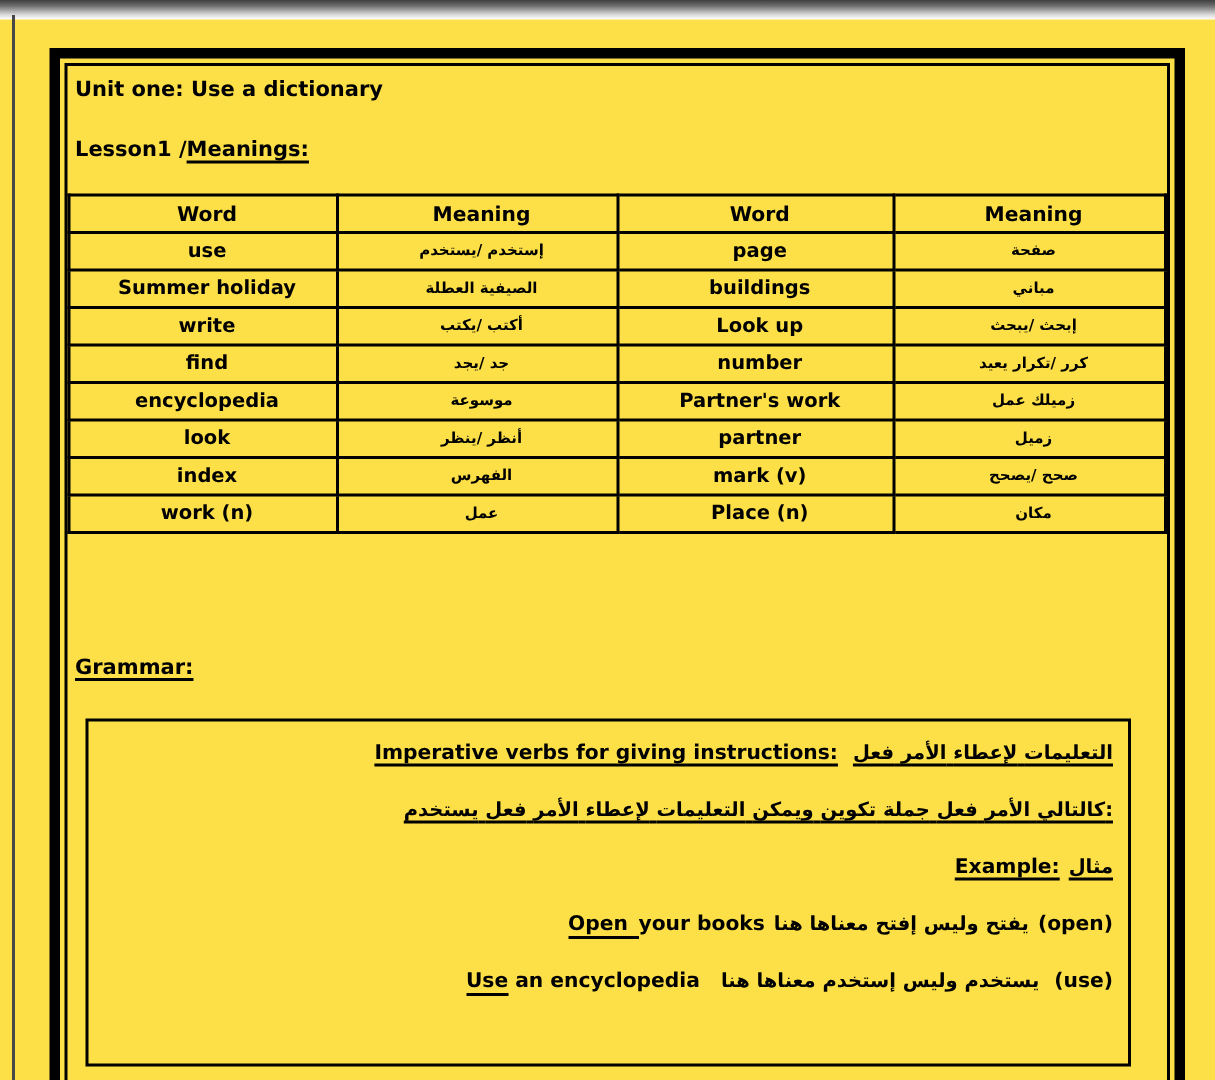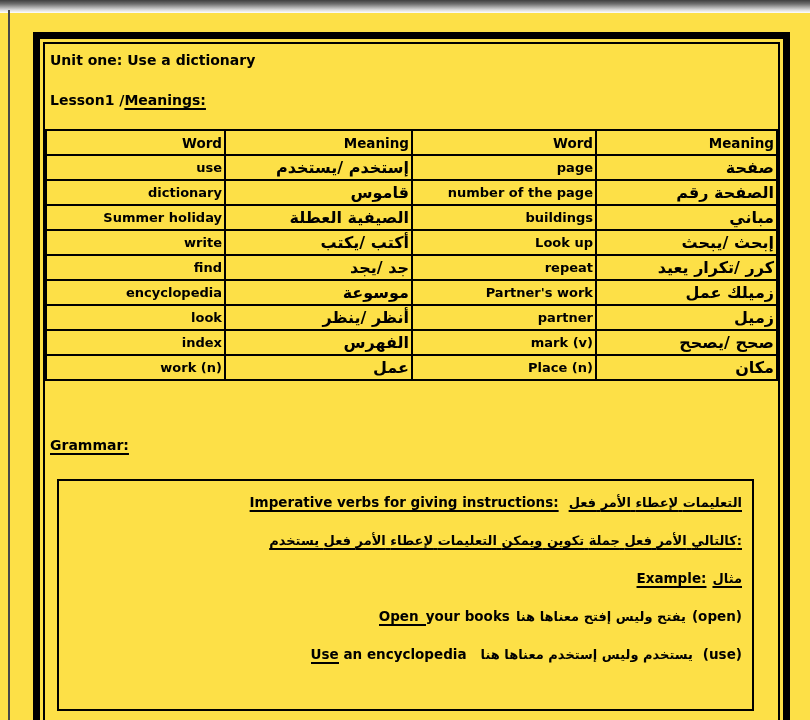--- a/index.html
+++ b/index.html
@@ -9,24 +9,24 @@
               background:linear-gradient(to bottom,#3f3f3f 0%,#6e6e6e 30%,#d9d9d9 75%,#ffffff 100%);}
   .paper-edge{position:absolute;left:8px;top:10px;width:2px;height:710px;background:#474747;}
   .frame{position:absolute;left:33px;top:32px;width:757px;height:710px;
          border:7px solid #000;box-sizing:border-box;}
   .frame-inner{position:absolute;inset:3px;border:2px solid #000;}
   .title{position:absolute;left:50px;top:52px;font-size:14px;font-weight:bold;}
   .lesson{position:absolute;left:50px;top:92px;font-size:14px;font-weight:bold;}
   .ul{text-decoration:underline;text-underline-offset:3px;text-decoration-thickness:1.5px;}
   .vtable{position:absolute;left:45px;top:129px;width:731px;border-collapse:collapse;table-layout:fixed;}
   .vtable th,.vtable td{border:2px solid #000;height:23px;padding:0 2px 0 7px;
-        text-align:right;vertical-align:middle;overflow:hidden;white-space:nowrap;}
+        text-align:center;vertical-align:middle;overflow:hidden;white-space:nowrap;}
   .vtable th{font-size:13.5px;font-weight:bold;}
   .vtable td.en{font-size:13px;font-weight:bold;}
-  .vtable td.arc{font-size:16px;font-weight:bold;}
+  .vtable td.arc{font-size:10px;font-weight:bold;}
   .grammar-h{position:absolute;left:50px;top:437px;font-size:14px;font-weight:bold;}
   .gbox{position:absolute;left:57px;top:479px;width:671px;height:217px;
         border:2px solid #000;padding:11px 10px 0 12px;font-size:13.5px;font-weight:bold;text-align:right;}
   .gbox p{margin:0 0 17px 0;line-height:21px;}
   .ar{font-weight:bold;}
   .gbox .ar{font-size:13px;}
   .pre{white-space:pre-wrap;}
   .gap-m{margin-left:10px;}
   .gap-l{margin-left:14px;}
   .gap-s{margin-left:6px;}
@@ -62,41 +62,35 @@
       <th>Word</th>
       <th>Meaning</th>
     </tr>
     <tr>
       <td class="en">use</td>
       <td class="arc ar"><bdi>يستخدم</bdi>/ <bdi>إستخدم</bdi></td>
       <td class="en">page</td>
       <td class="arc ar"><bdi>صفحة</bdi></td>
     </tr>
     <tr>
-      <td class="en">dictionary</td>
-      <td class="arc ar"><bdi>قاموس</bdi></td>
-      <td class="en">number of the page</td>
-      <td class="arc ar"><bdi>رقم</bdi> <bdi>الصفحة</bdi></td>
-    </tr>
-    <tr>
       <td class="en">Summer holiday</td>
       <td class="arc ar"><bdi>العطلة</bdi> <bdi>الصيفية</bdi></td>
       <td class="en">buildings</td>
       <td class="arc ar"><bdi>مباني</bdi></td>
     </tr>
     <tr>
       <td class="en">write</td>
       <td class="arc ar"><bdi>يكتب</bdi>/ <bdi>أكتب</bdi></td>
       <td class="en">Look up</td>
       <td class="arc ar"><bdi>يبحث</bdi>/ <bdi>إبحث</bdi></td>
     </tr>
     <tr>
       <td class="en">find</td>
       <td class="arc ar"><bdi>يجد</bdi>/ <bdi>جد</bdi></td>
-      <td class="en">repeat</td>
+      <td class="en">number</td>
       <td class="arc ar"><bdi>يعيد</bdi> <bdi>تكرار</bdi>/ <bdi>كرر</bdi></td>
     </tr>
     <tr>
       <td class="en">encyclopedia</td>
       <td class="arc ar"><bdi>موسوعة</bdi></td>
       <td class="en">Partner's work</td>
       <td class="arc ar"><bdi>عمل</bdi> <bdi>زميلك</bdi></td>
     </tr>
     <tr>
       <td class="en">look</td>

